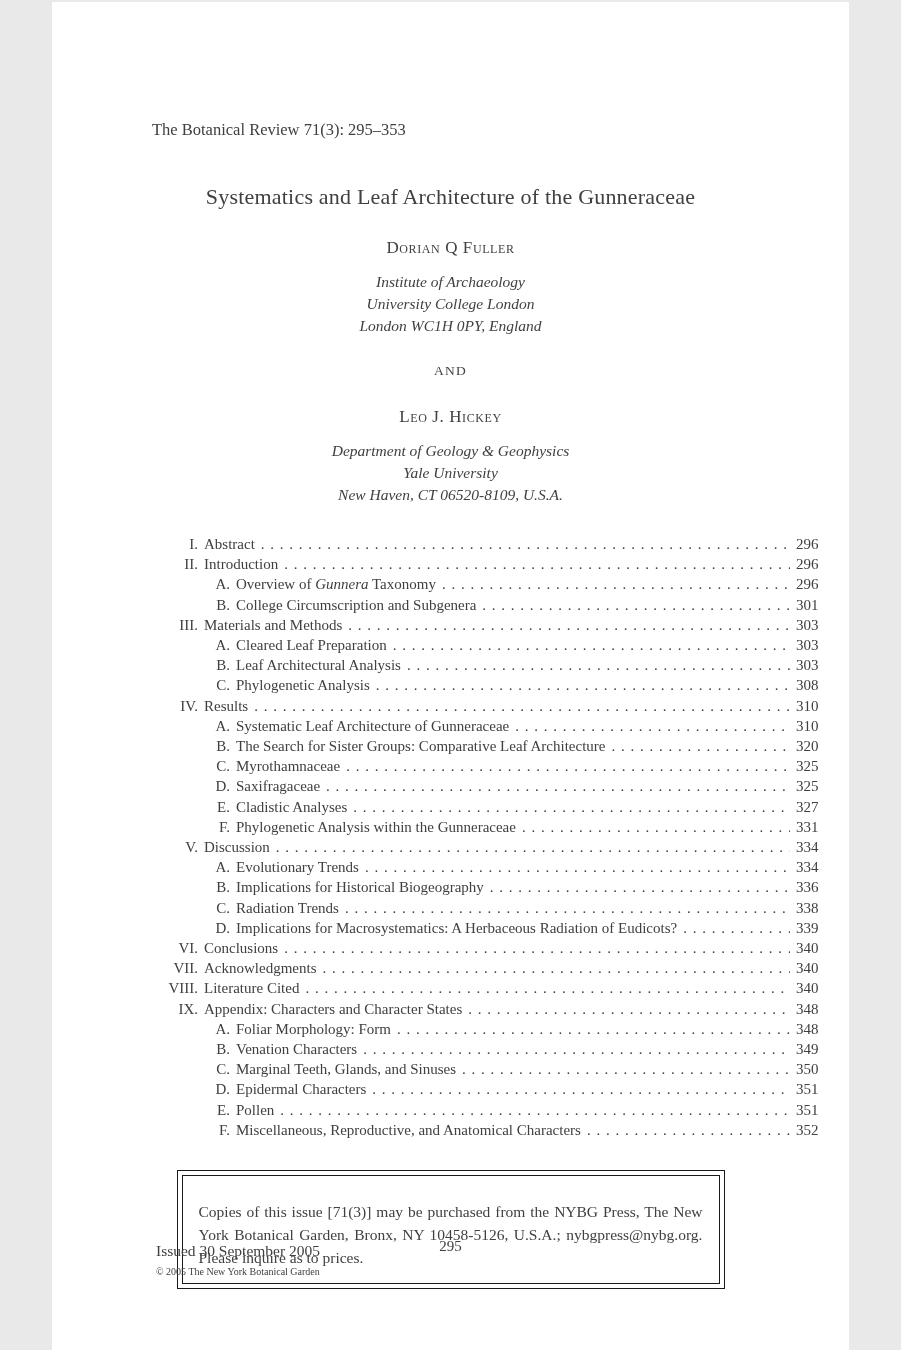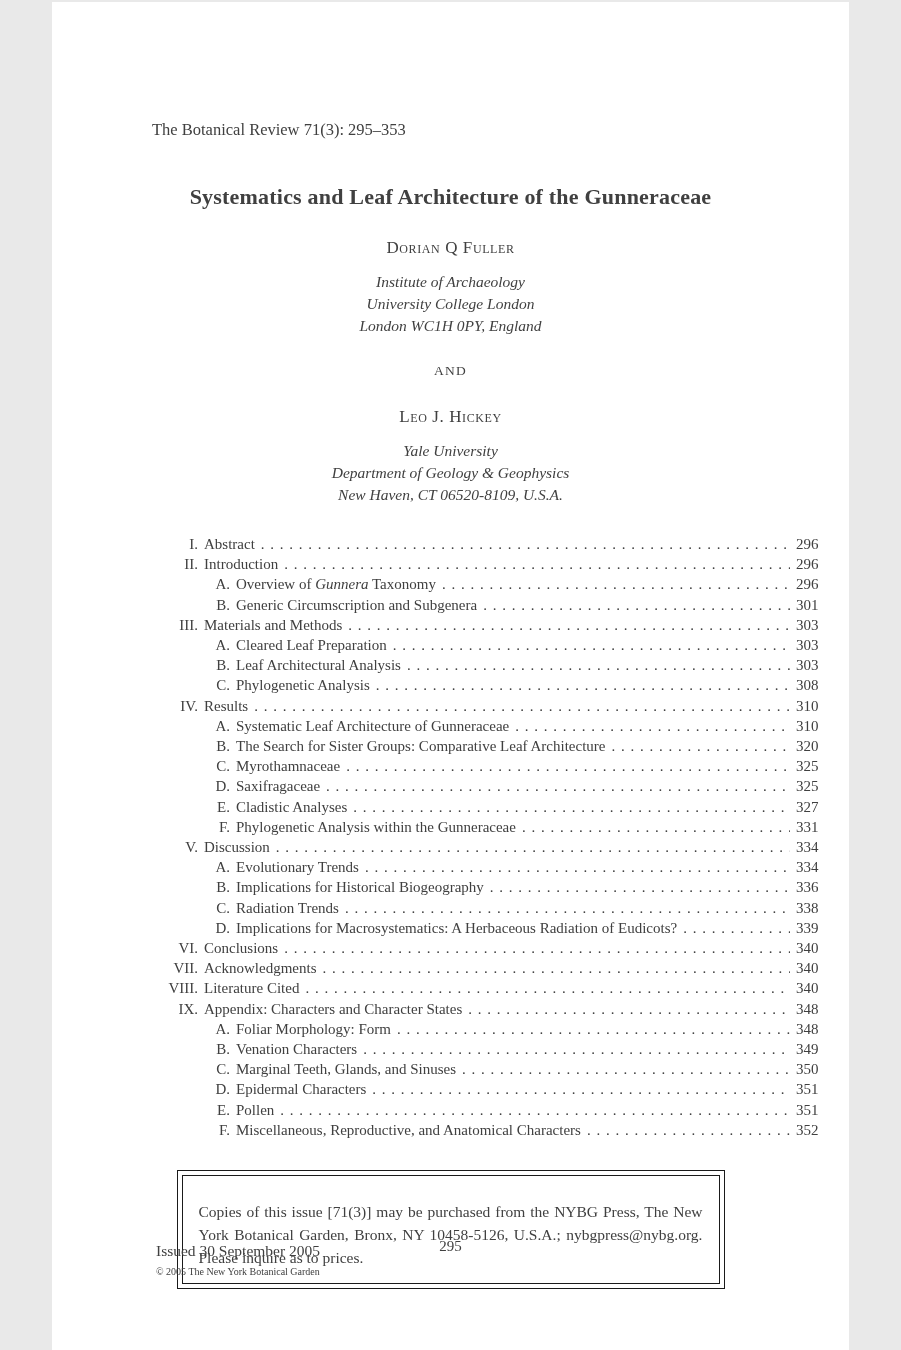--- a/index.html
+++ b/index.html
@@ -18,21 +18,21 @@
 
   .journal-line {
     margin: 118px 0 0 100px;
     font-size: 16.5px;
   }
 
   .title {
     margin-top: 44px;
     text-align: center;
     font-size: 22px;
-    font-weight: bold;
+    font-weight: normal;
     letter-spacing: 0.2px;
   }
 
   .author-name {
     margin-top: 28px;
     text-align: center;
     font-size: 17px;
     font-variant: small-caps;
     letter-spacing: 0.6px;
   }
@@ -140,22 +140,22 @@
     <div>Institute of Archaeology</div>
     <div>University College London</div>
     <div>London WC1H 0PY, England</div>
   </div>
 
   <div class="connector">AND</div>
 
   <div class="author-name">Leo J. Hickey</div>
 
   <div class="affiliation">
+    <div>Department of Geology &amp; Geophysics</div>
     <div>Yale University</div>
-    <div>Department of Geology &amp; Geophysics</div>
     <div>New Haven, CT 06520-8109, U.S.A.</div>
   </div>
 
   <div class="toc">
       <div class="toc-row level-0">
         <span class="toc-num">I.</span>
         <span class="toc-label"><span>Abstract</span></span>
         <span class="toc-dots"></span>
         <span class="toc-page">296</span>
       </div>
@@ -166,21 +166,21 @@
         <span class="toc-page">296</span>
       </div>
       <div class="toc-row level-1">
         <span class="toc-num">A.</span>
         <span class="toc-label"><span>Overview of </span><i>Gunnera</i><span> Taxonomy</span></span>
         <span class="toc-dots"></span>
         <span class="toc-page">296</span>
       </div>
       <div class="toc-row level-1">
         <span class="toc-num">B.</span>
-        <span class="toc-label"><span>Generic Circumscription and Subgenera</span></span>
+        <span class="toc-label"><span>College Circumscription and Subgenera</span></span>
         <span class="toc-dots"></span>
         <span class="toc-page">301</span>
       </div>
       <div class="toc-row level-0">
         <span class="toc-num">III.</span>
         <span class="toc-label"><span>Materials and Methods</span></span>
         <span class="toc-dots"></span>
         <span class="toc-page">303</span>
       </div>
       <div class="toc-row level-1">

